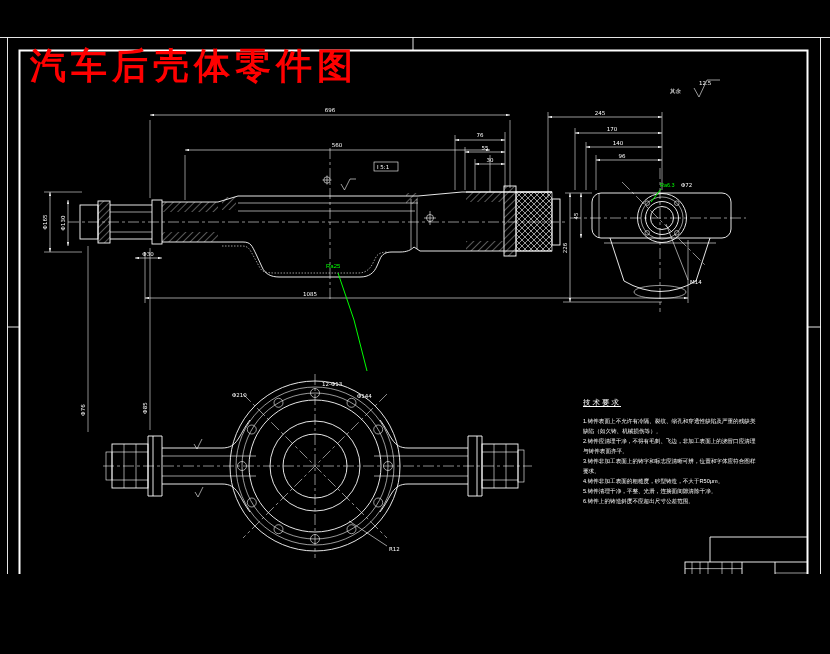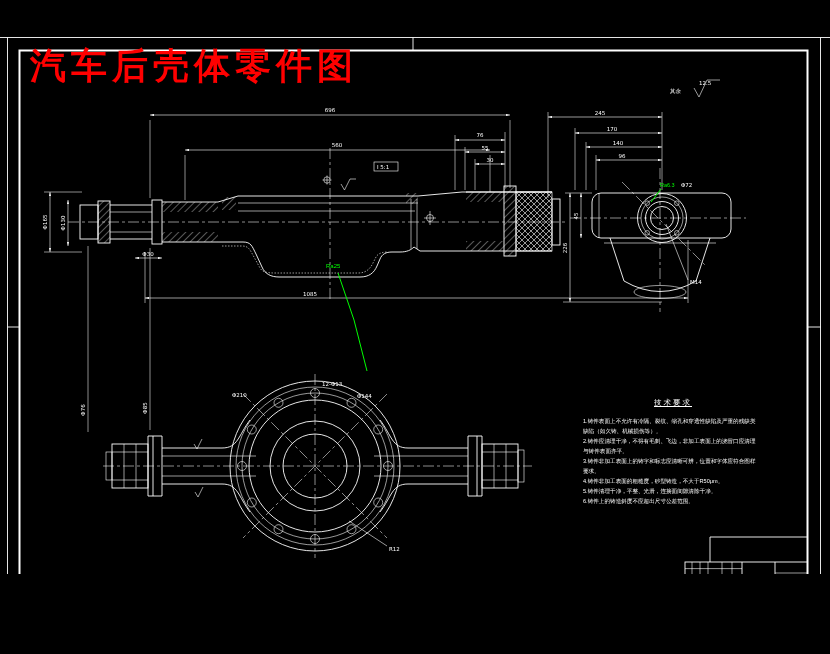--- a/index.html
+++ b/index.html
@@ -13,21 +13,21 @@
   .ext{stroke:#fff;stroke-width:.55;}
   .dimtext{fill:#fff;font-family:"DejaVu Sans",sans-serif;font-size:5.5px;}
   .mid{text-anchor:middle;}
   .grn{fill:#00ff00;}
   .grnln{stroke:#00ff00;stroke-width:1;fill:none;}
   .tbtxt{fill:#00ff00;font-family:"DejaVu Sans",sans-serif;font-size:3.2px;}
   .drawing-title{position:absolute;left:30px;top:42px;color:#ff0000;
       font-family:"Liberation Serif","DejaVu Serif",serif;font-weight:bold;
       font-size:36px;letter-spacing:5px;white-space:nowrap;}
   .tech{position:absolute;left:583px;top:398px;width:180px;color:#fff;}
-  .tech-h{font-size:7.5px;text-align:center;letter-spacing:2px;margin-bottom:8px;text-decoration:underline;}
+  .tech-h{font-size:7.5px;letter-spacing:2px;margin-bottom:8px;text-decoration:underline;}
   .tl{font-size:5.6px;line-height:10px;white-space:nowrap;overflow:hidden;}
 </style>
 </head>
 <body>
 
 <div class="stage">
 
 <svg width="830" height="654" viewBox="0 0 830 654">
   <defs>
     <pattern id="h45" width="5" height="5" patternUnits="userSpaceOnUse" patternTransform="rotate(45)">

